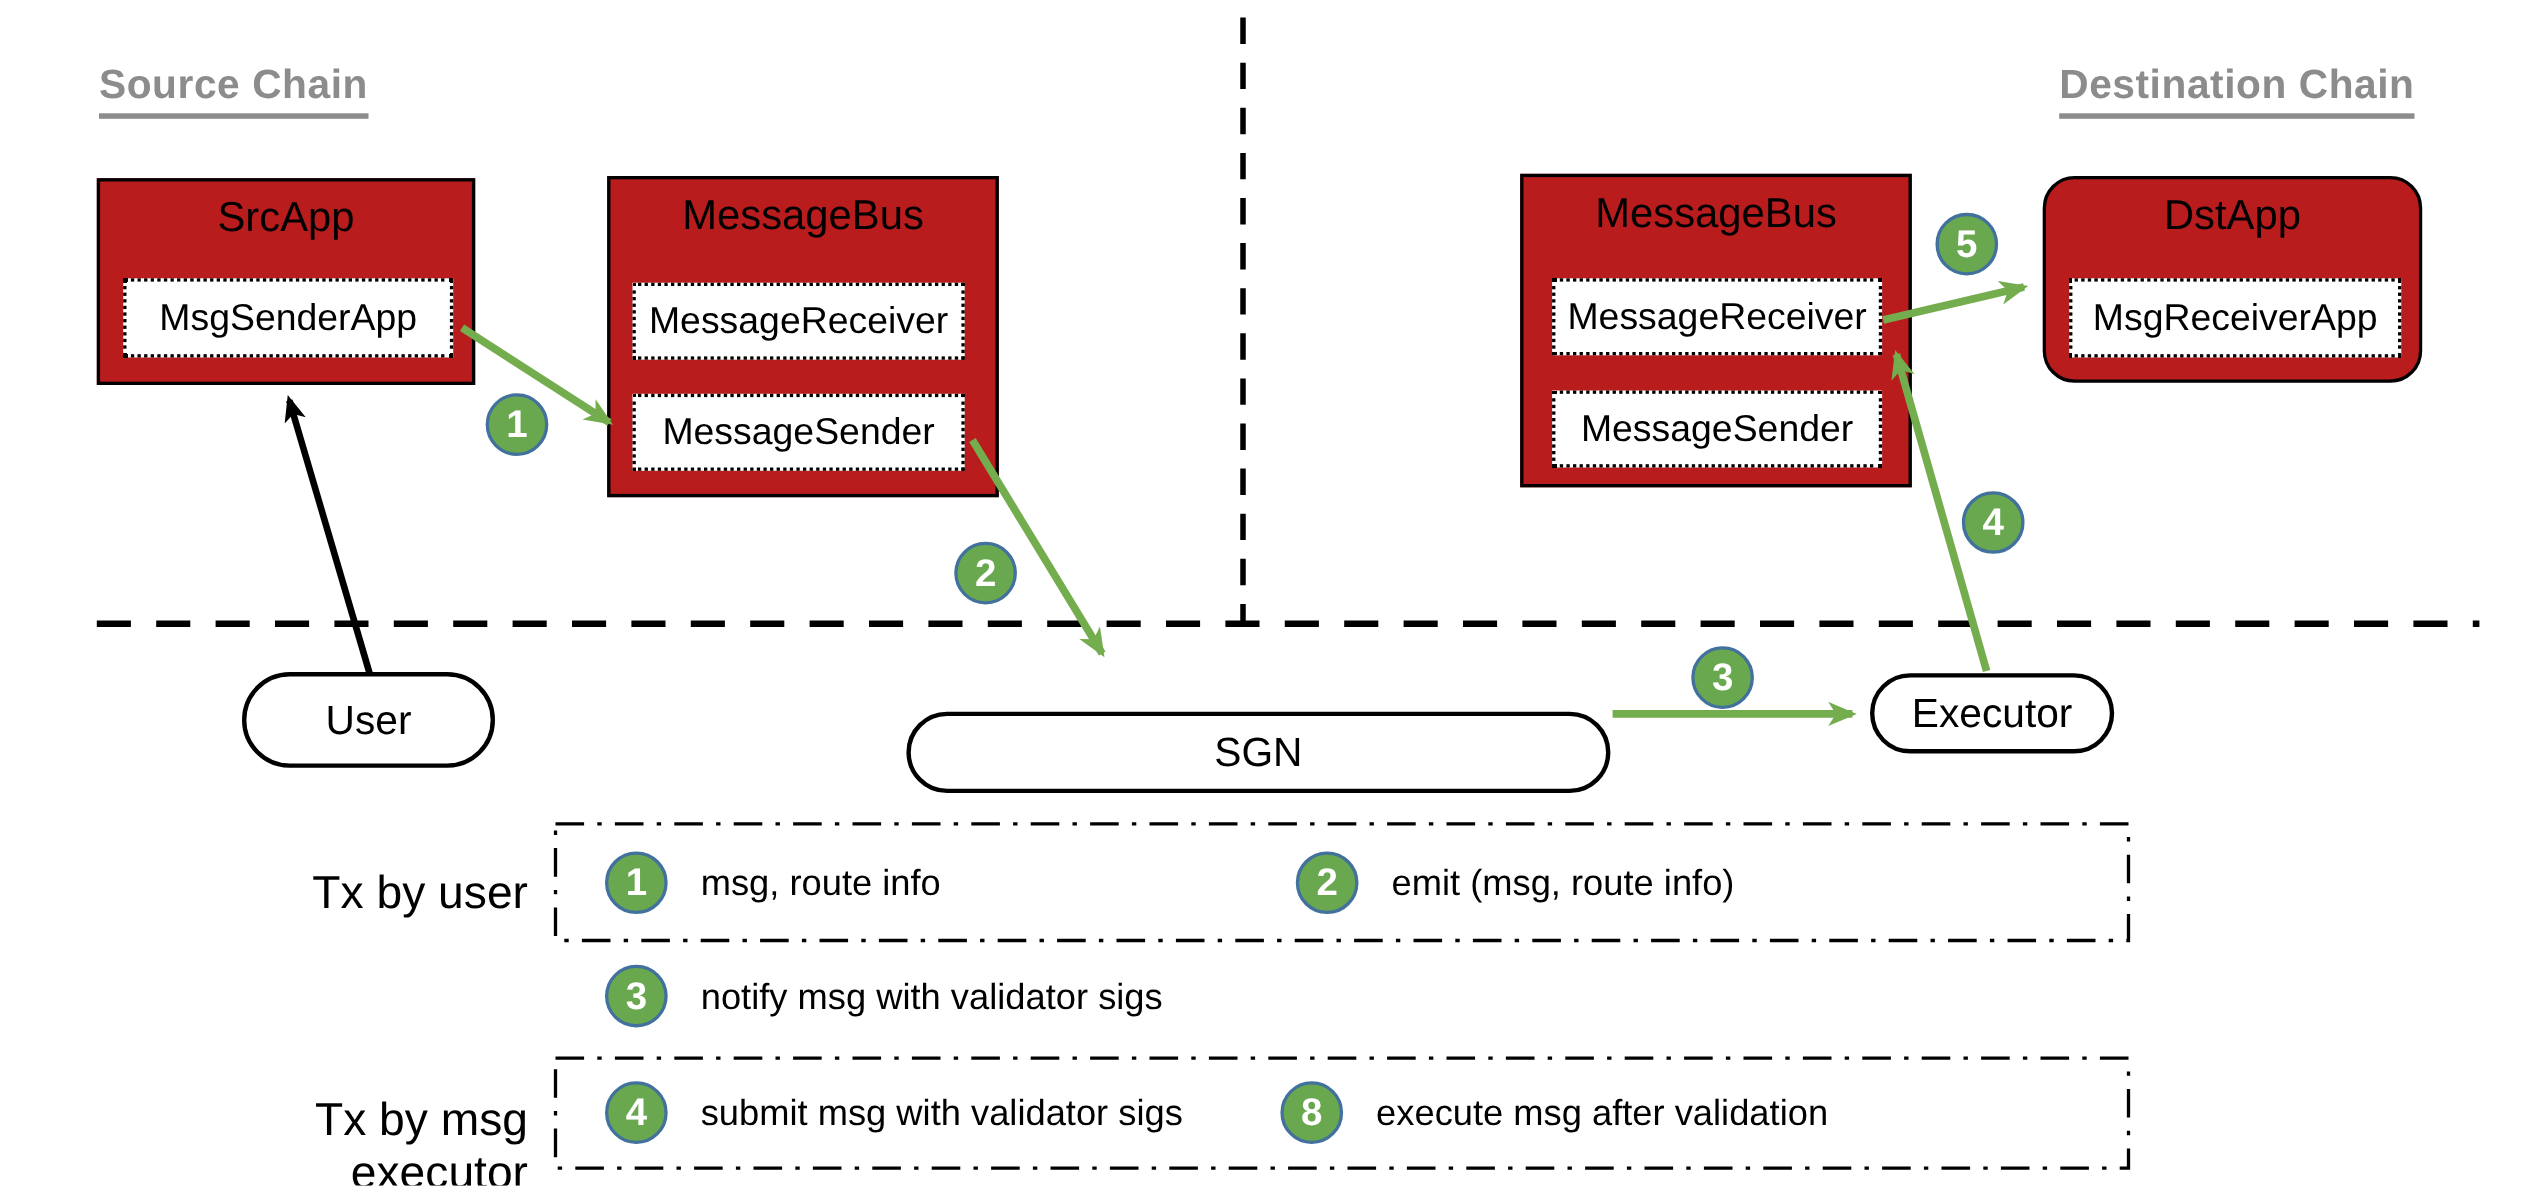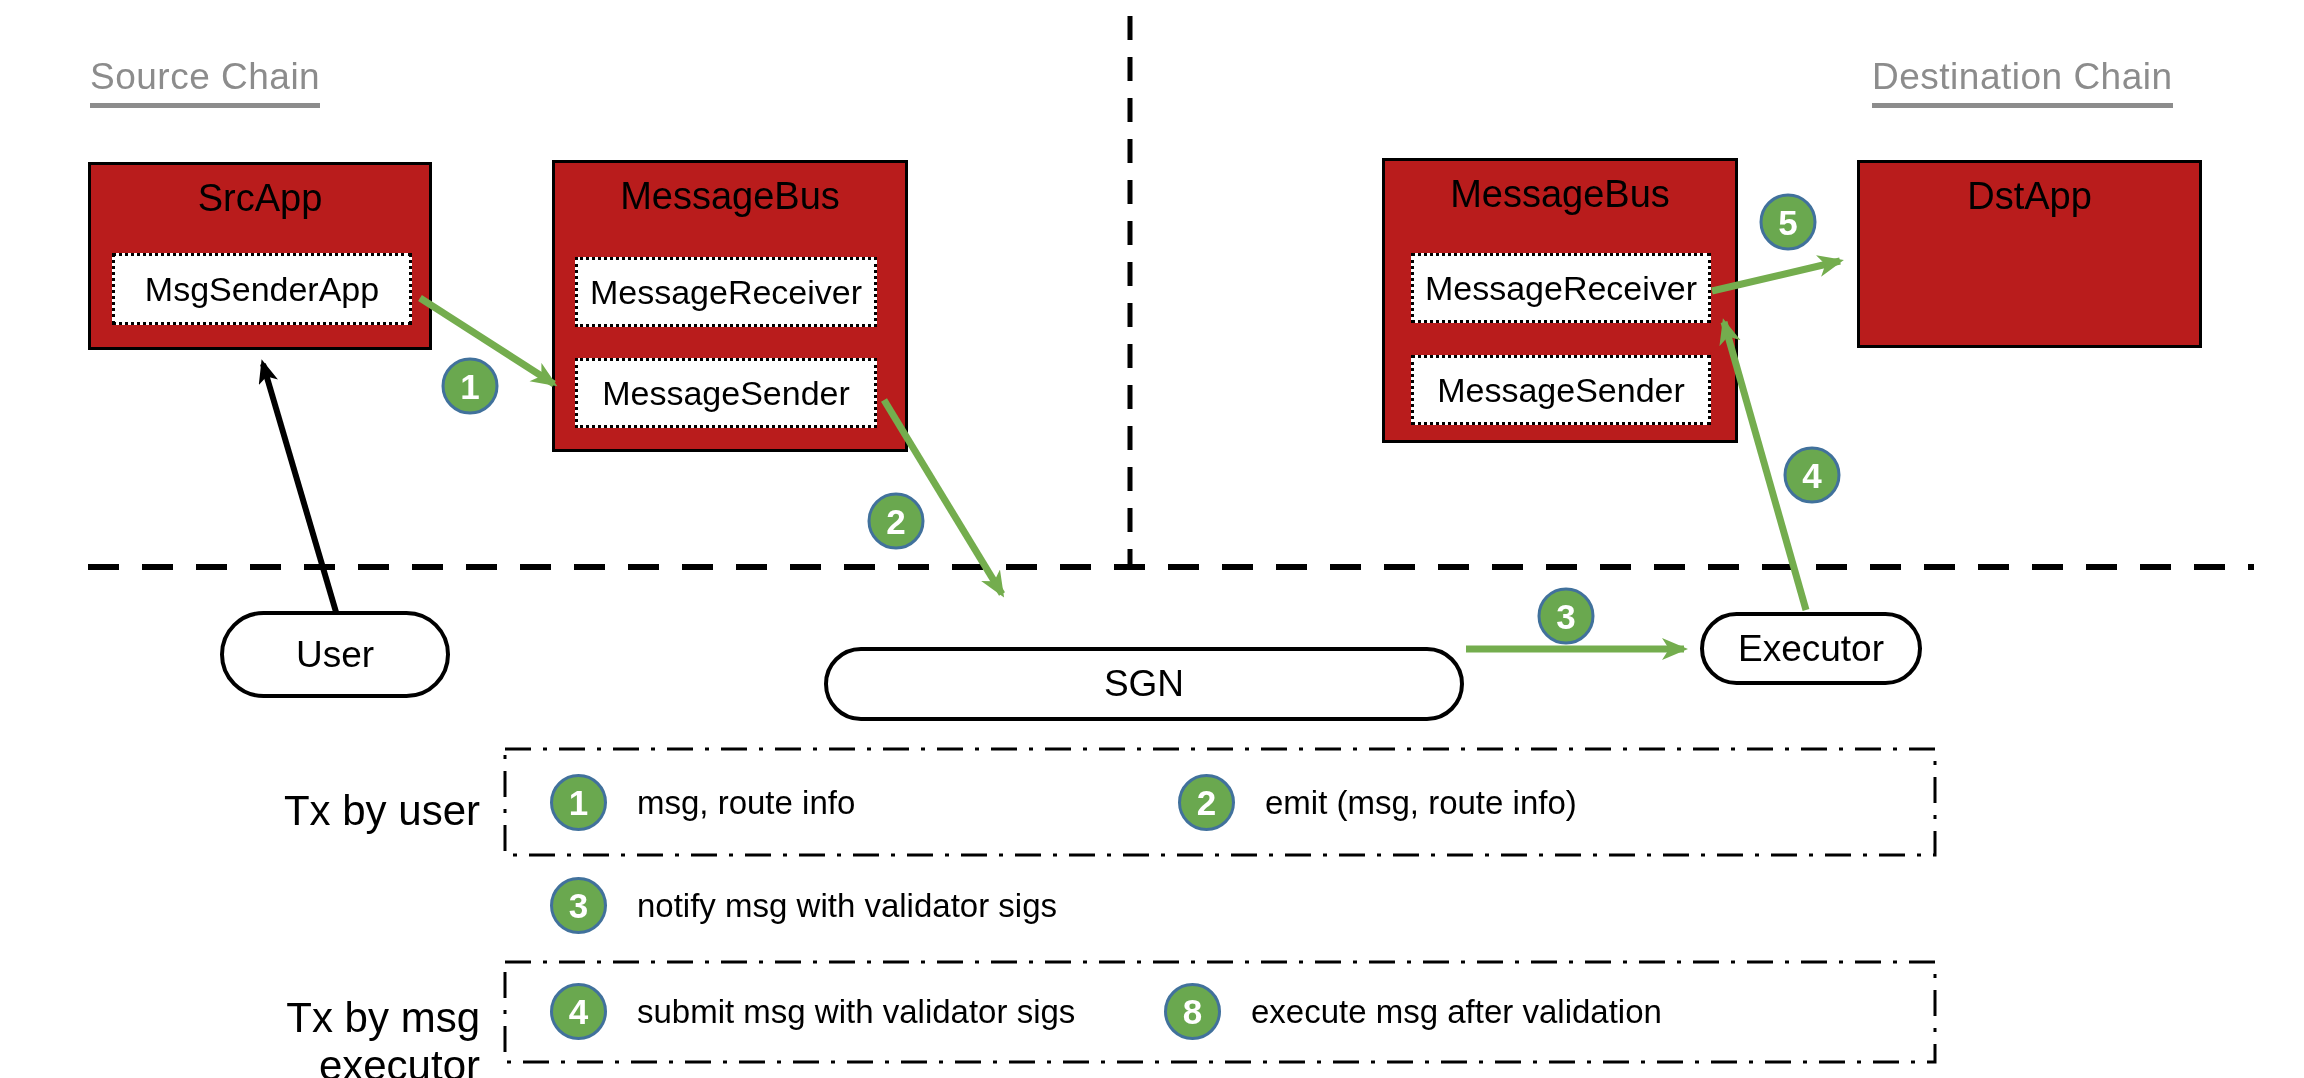--- a/index.html
+++ b/index.html
@@ -2,21 +2,21 @@
 <html style="--badge-fill: #6aa84f; --badge-border: #41719c; --arrow-green: #74ad4e; --heading-gray: #8c8c8c; --line-black: #000000;"><head>
 <meta charset="utf-8">
 <title>Diagram</title>
 <style>
   * { box-sizing: border-box; }
   html, body { margin: 0; padding: 0; background: #fff; }
   body { font-family: "Liberation Sans", sans-serif; color: #000; }
   .canvas { position: relative; width: 2304px; height: 1078px; background: #fff; overflow: hidden; }
 
   .heading {
-    position: absolute; font-size: 37px; font-weight: normal;
+    position: absolute; font-size: 37px; font-weight: bold;
     color: var(--heading-gray); border-bottom: 5px solid var(--heading-gray);
     padding-bottom: 5px; letter-spacing: 0.5px;
   }
 
   .node { position: absolute; border: 3px solid #000; background: #b91c1c; }
   .node-title { position: absolute; top: 12px; left: 0; right: 0; text-align: center; font-size: 38px; }
   .module {
     position: absolute; border: 3px dotted #000; background: #fff;
     display: flex; align-items: center; justify-content: center; font-size: 34px;
   }
@@ -68,22 +68,23 @@
     <div class="module" style="left:20px; top:94px; width:302px; height:70px;">MessageReceiver</div>
     <div class="module" style="left:20px; top:195px; width:302px; height:70px;">MessageSender</div>
   </div>
 
   <div class="node" style="left:1382px; top:158px; width:356px; height:285px;">
     <div class="node-title">MessageBus</div>
     <div class="module" style="left:26px; top:92px; width:300px; height:70px;">MessageReceiver</div>
     <div class="module" style="left:26px; top:194px; width:300px; height:70px;">MessageSender</div>
   </div>
 
-  <div class="node" style="left:1857px; top:160px; width:345px; height:188px;">
+  <div class="node" style="left:1857px; top:160px; width:345px; height:188px;border-radius:29px;">
     <div class="node-title">DstApp</div>
+    <div class="module" style="left:21px; top:90px; width:302px; height:72px;">MsgReceiverApp</div>
   </div>
 
   <div class="pill" style="left:220px; top:611px; width:230px; height:87px;">User</div>
   <div class="pill" style="left:824px; top:647px; width:640px; height:74px;">SGN</div>
   <div class="pill" style="left:1700px; top:612px; width:222px; height:73px;">Executor</div>
 
   <svg class="layer" width="2304" height="1078" viewBox="0 0 2304 1078">
     <defs>
       <marker id="head-green" markerUnits="userSpaceOnUse" markerWidth="30" markerHeight="26" refX="22" refY="11" orient="auto">
         <path d="M0,0 L26,11 L0,22 L7,11 Z"></path>

